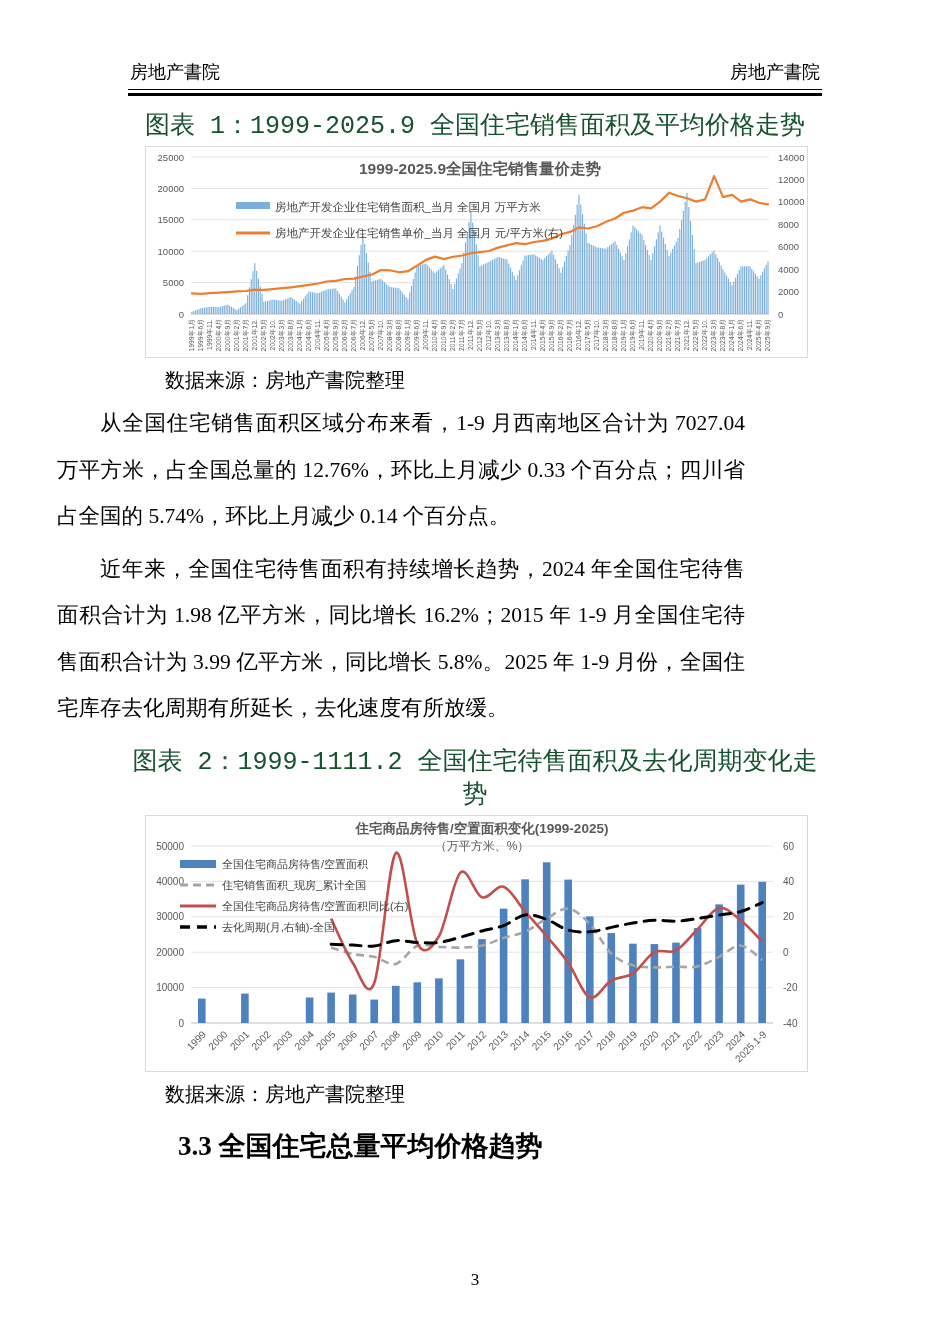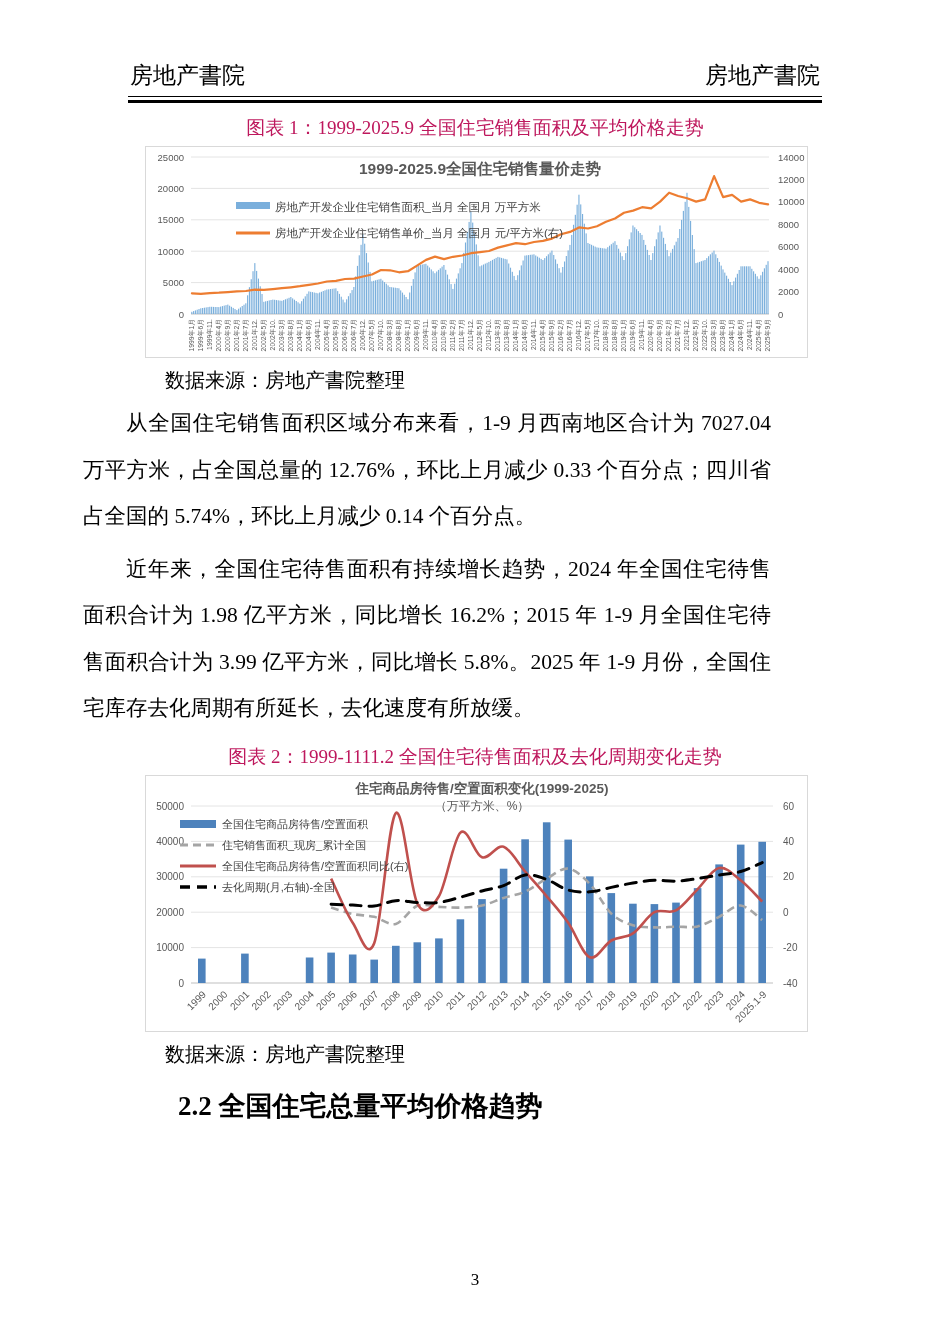--- a/index.html
+++ b/index.html
@@ -1,25 +1,25 @@
 <!DOCTYPE html>
 <html><head>
 <meta charset="utf-8">
 <style>
   html,body{margin:0;padding:0;background:#ffffff;}
   .page{position:relative;width:950px;height:1344px;background:#fff;overflow:hidden;
         font-family:"Liberation Serif",serif;color:#000;}
   .header{display:flex;justify-content:space-between;align-items:flex-start;
-          padding:60px 130px 5px 130px;font-size:23px;}
+          padding:60px 130px 5px 130px;font-size:18px;}
   .header-rule{margin:0 128px;height:3px;border-top:1px solid #000;border-bottom:3px solid #000;}
-  .caption{text-align:center;color:#be185d;font-size:19px;margin:12px 120px 5px 120px;}
+  .caption{text-align:center;color:#14532d;font-size:25px;margin:12px 120px 5px 120px;font-family:Liberation Mono, monospace;}
   .chartbox{margin-left:145px;width:661px;border:1px solid #D9D9D9;background:#fff;}
   .chartbox svg{display:block;font-family:"Liberation Sans",sans-serif;}
   .source{margin:9px 0 0 165px;font-size:20px;}
-  .bodytext{margin:6px 131px 0 83px;width:688px;font-size:21.5px;line-height:46.5px;
+  .bodytext{margin:6px 131px 0 57px;width:688px;font-size:21.5px;line-height:46.5px;
             text-align:justify;text-indent:2em;}
   .section-heading{margin:20px 0 0 178px;font-size:27px;font-weight:bold;}
   .pagenum{position:absolute;bottom:54px;left:0;right:0;text-align:center;font-size:17px;}
 </style>
 </head>
 <body>
 
 <div class="page">
 
   <div class="header">
@@ -536,18 +536,18 @@
         <text x="76" y="73" font-size="11" fill="#404040">住宅销售面积_现房_累计全国</text>
         <line x1="34" y1="90" x2="70" y2="90" stroke="#C0504D" stroke-width="3"></line>
         <text x="76" y="94" font-size="11" fill="#404040">全国住宅商品房待售/空置面积同比(右)</text>
         <line x1="34" y1="111" x2="70" y2="111" stroke="#000000" stroke-width="3.5" stroke-dasharray="10 7"></line>
         <text x="76" y="115" font-size="11" fill="#404040">去化周期(月,右轴)-全国</text>
       </svg>
   </div>
 
   <div class="source">数据来源：房地产書院整理</div>
 
-  <h2 class="section-heading">2.2 全国住宅总量平均价格趋势</h2>
+  <h2 class="section-heading">3.3 全国住宅总量平均价格趋势</h2>
 
 
   <div class="pagenum">3</div>
 
 </div>
 
 </body></html>

